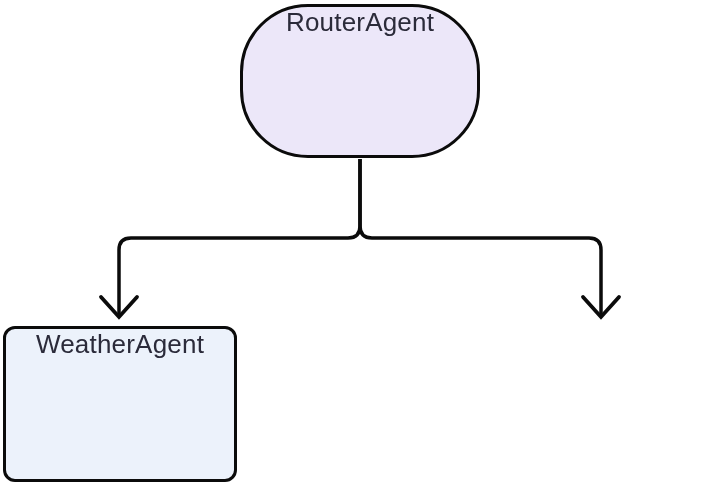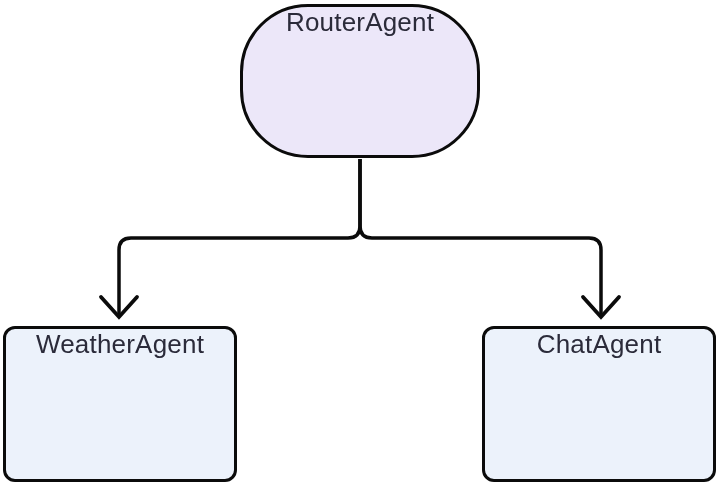--- a/index.html
+++ b/index.html
@@ -82,17 +82,14 @@
   </svg>
 
   <div class="node node-stadium">
     <span class="node-label">RouterAgent</span>
   </div>
 
   <div class="node node-rect node-weather">
     <span class="node-label">WeatherAgent</span>
   </div>
 
-  <div class="node node-rect node-chat">
-    <span class="node-label">ChatAgent</span>
-  </div>
 
 </div>
 
 </body></html>

